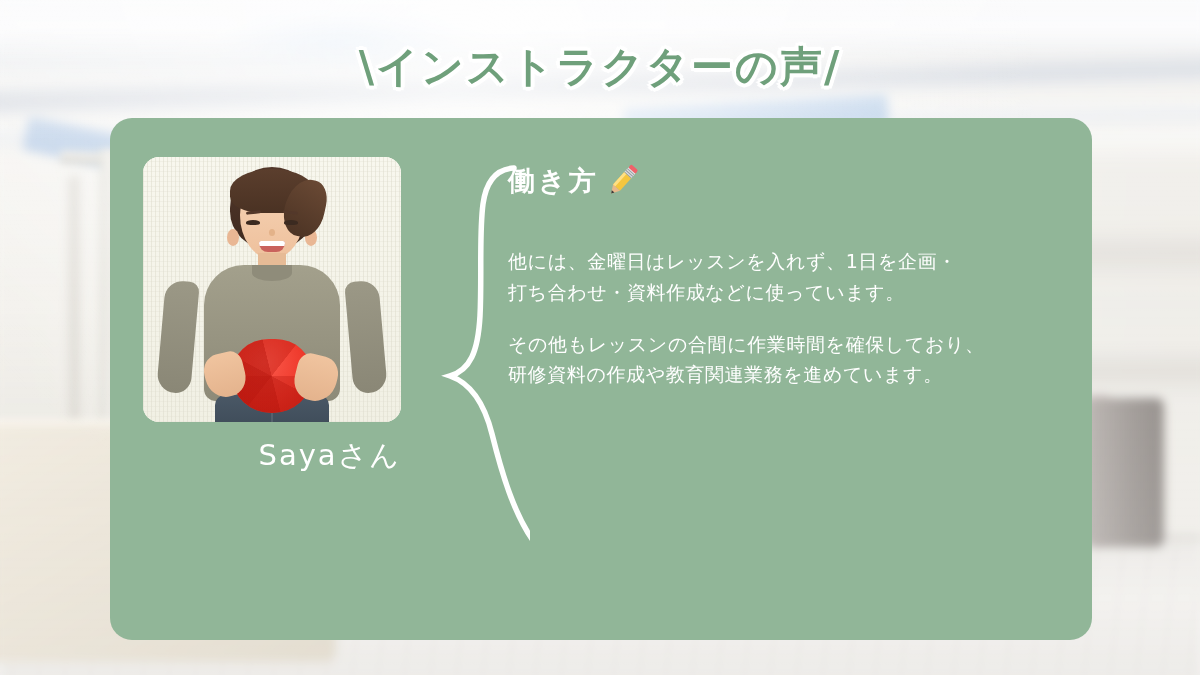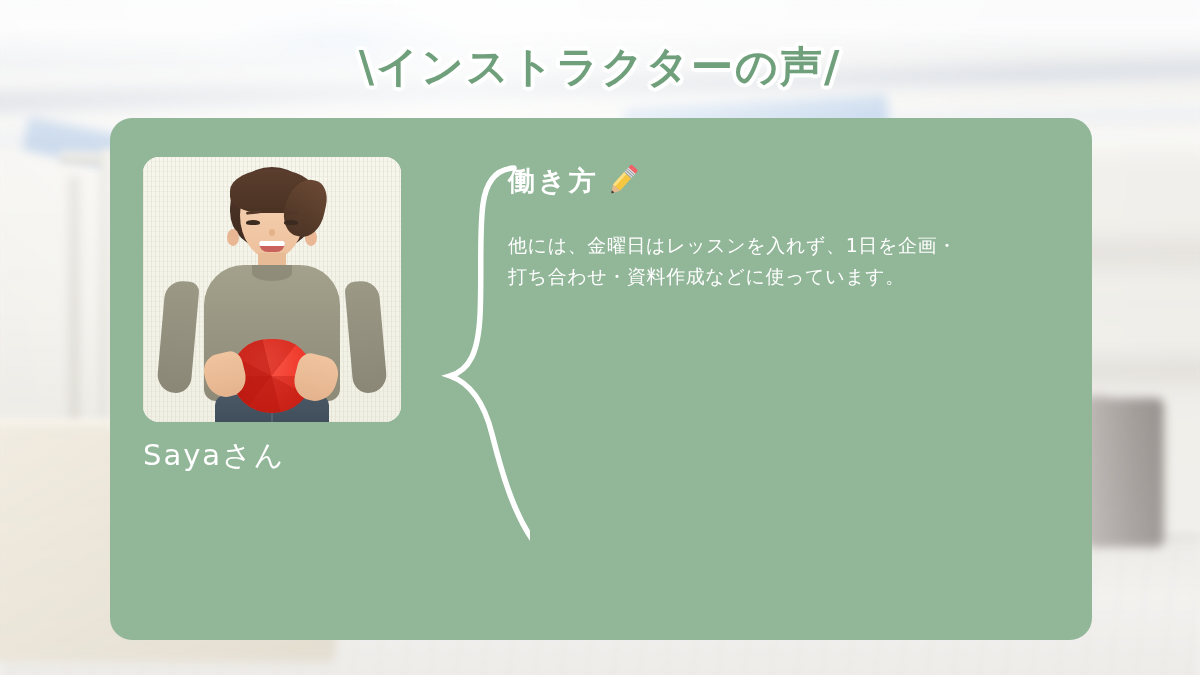--- a/index.html
+++ b/index.html
@@ -349,34 +349,34 @@
     border-radius:10px 10px 4px 4px;
   }
   .p-pants-seam {
     position:absolute; left:50%; top:244px; width:2px; height:34px;
     transform:translateX(-50%); background:rgba(255,255,255,.10);
   }
 
   
   #name {
     position:absolute; left:33px; top:318px; width:258px;
-    text-align:left;
+    text-align:right;
     font-family:"DejaVu Sans", sans-serif;
     font-size:29px; color:#ffffff; letter-spacing:2px;
   }
 
   
   #brace { position:absolute; left:300px; top:20px; width:120px; height:460px; }
 
   
   #right-col {
     position:absolute; left:398px; top:40px; right:38px; bottom:28px;
     color:#ffffff;
   }
-  #heading-row { display:flex; align-items:center; gap:0; margin-bottom:26px; }
+  #heading-row { display:flex; align-items:center; gap:0; margin-bottom:42px; }
   #heading {
     font-family:"DejaVu Sans", sans-serif;
     font-size:27px; font-weight:700; letter-spacing:3px; color:#fff;
   }
   #pencil-icon { width:46px; height:46px; display:block; }
   .para {
     font-family:"DejaVu Sans", sans-serif;
     font-size:19px; line-height:1.62; letter-spacing:.6px;
     color:#ffffff; margin-bottom:21px; white-space:pre-line;
   }
@@ -477,14 +477,16 @@
           <rect x="26" y="21" width="13" height="23" fill="#f5c63f"></rect>
           <rect x="26" y="21" width="4" height="23" fill="#ffe085"></rect>
           <polygon points="26,44 39,44 32.5,55" fill="#e8b98c"></polygon>
           <polygon points="30,51 35,51 32.5,55" fill="#3a3a3a"></polygon>
         </g>
       </svg>
     </div>
 
     <p class="para">他には、金曜日はレッスンを入れず、1日を企画・
 打ち合わせ・資料作成などに使っています。</p>
+    <p class="para">その他もレッスンの合間に作業時間を確保しており、
+研修資料の作成や教育関連業務を進めています。</p>
   </div>
 </div>
 
 </body></html>

